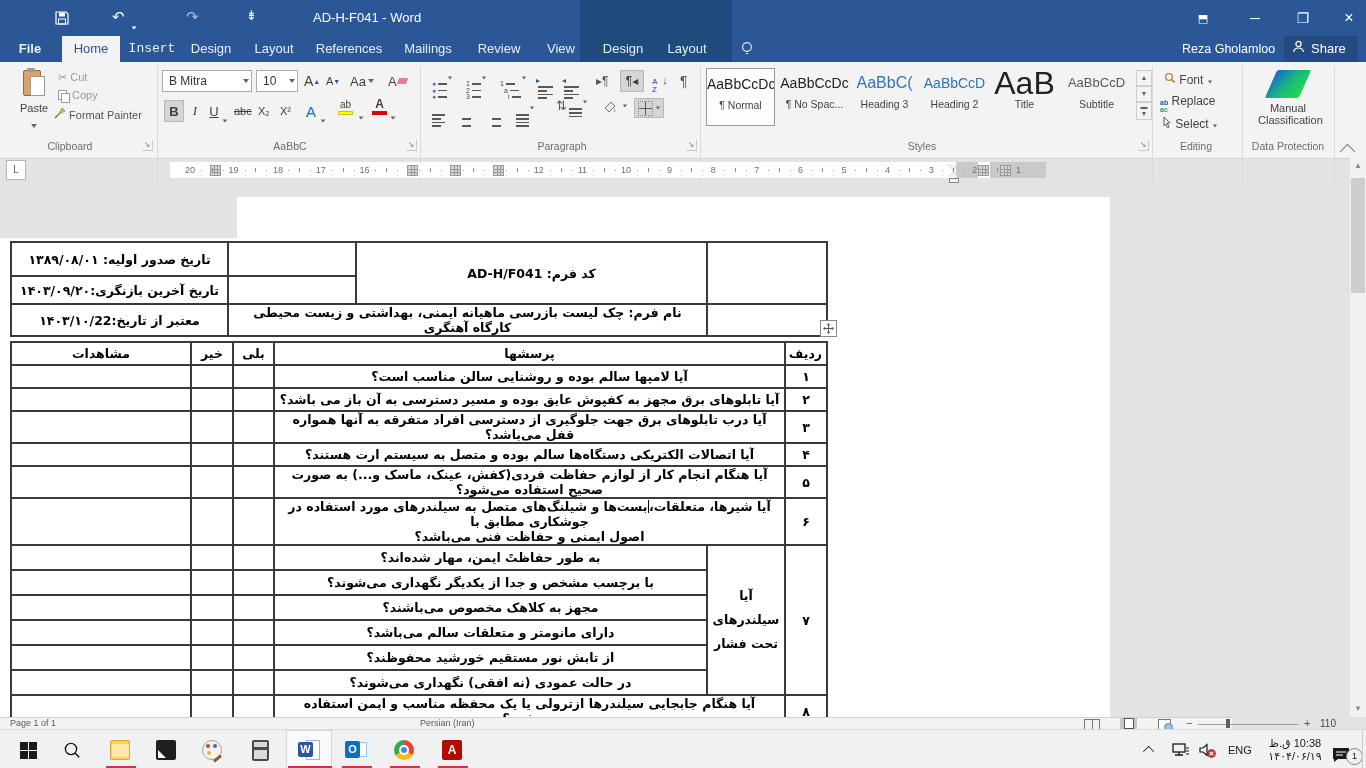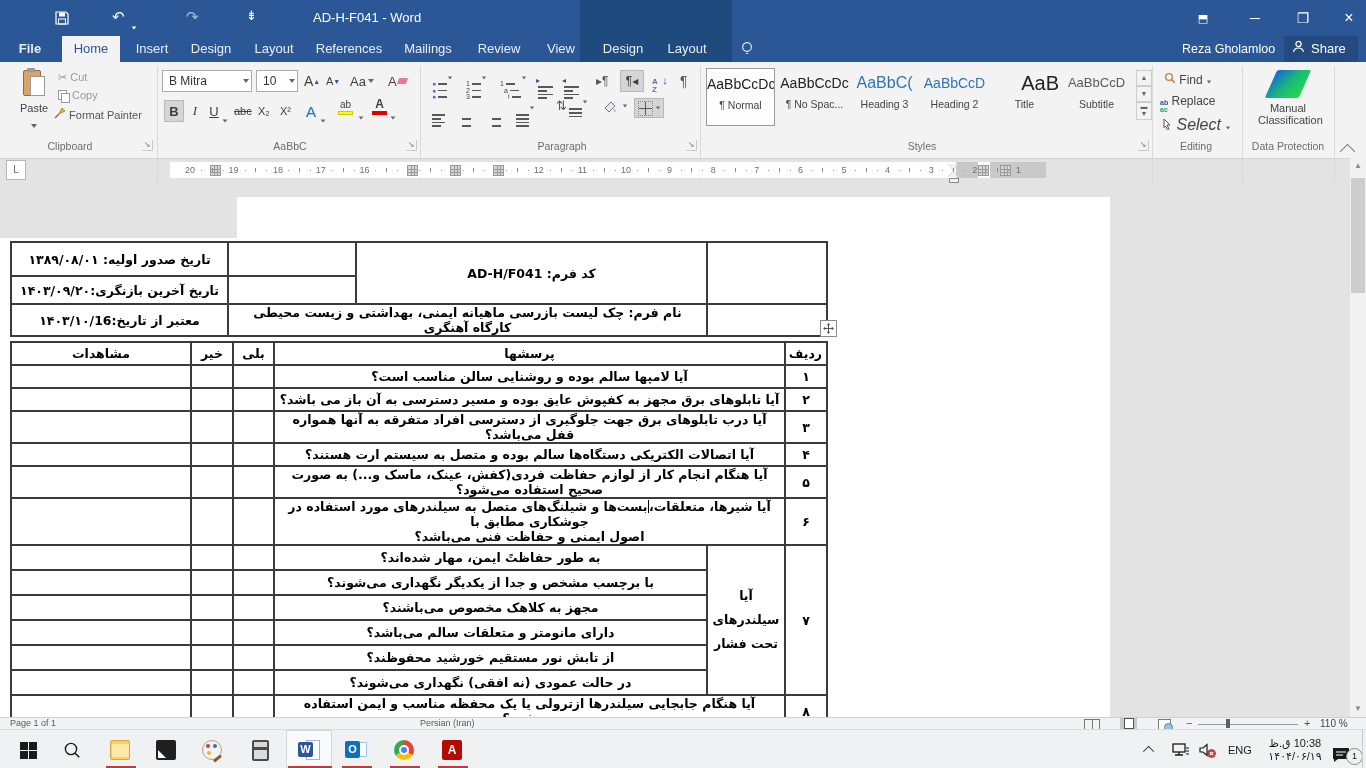--- a/index.html
+++ b/index.html
@@ -75,21 +75,21 @@
   td.q{text-align:right;padding:0 8px;}
   td.subq{text-align:right;padding:0 6px;}
   .grp{white-space:pre-line;line-height:1.9;}
   .caret{display:inline-block;width:1.5px;height:13px;background:#000;vertical-align:-2px;}
   .mv-handle{position:absolute;left:820px;top:137px;width:15px;height:15px;background:#fff;border:1px solid #8a8a8a;display:flex;align-items:center;justify-content:center;}
   
   .vscroll{position:absolute;left:1350px;top:158px;width:16px;height:559px;background:#f1f1f1;}
   .sbtn{position:absolute;left:0;width:16px;height:16px;color:#8a8a8a;font-size:8px;line-height:16px;text-align:center;}
   .sthumb{position:absolute;left:1px;top:20px;width:14px;height:115px;background:#cdcdcd;}
   
-  .statusbar{position:absolute;left:0;top:717px;width:1366px;height:12px;background:#f3f3f3;border-top:1px solid #d0d0d0;font-size:9px;color:#5a5a5a;}
+  .statusbar{position:absolute;left:0;top:717px;width:1232px;height:12px;background:#f3f3f3;border-top:1px solid #d0d0d0;font-size:9px;color:#5a5a5a;}
   .sb-ic{position:absolute;top:1px;}
   .zoomtrack{position:absolute;top:6px;width:100px;height:1px;background:#999;}
   .zoomthumb{position:absolute;top:1px;width:4px;height:9px;background:#5f5f5f;}
   
   .taskbar{position:absolute;left:0;top:729px;width:1366px;height:39px;background:#eff1f3;border-top:1px solid #d8dadc;box-sizing:border-box;}
   .tb-ic{position:absolute;top:7px;width:32px;height:26px;display:flex;align-items:center;justify-content:center;}
   .underline{position:absolute;top:36px;height:3px;background:#d13438;}
   .win-active{position:absolute;left:286px;top:0;width:46px;height:38px;background:#f9fafb;border:1px solid #d5d7d9;box-sizing:border-box;}
   .tray{position:absolute;top:0;height:39px;display:flex;align-items:center;color:#1a1a1a;}
   .clock{font-size:11px;color:#1a1a1a;text-align:center;direction:rtl;line-height:13px;}
@@ -118,21 +118,21 @@
     <div class="ab" style="left:186px;top:8px;color:#ffffff99;font-size:15px;">↷</div>
     <div class="ab" style="left:246px;top:8px;color:#fff;font-size:13px;">⇟</div>
     <div class="ab title" style="left:313px;top:0;">AD-H-F041 - Word</div>
     <div class="ab winbtn" style="left:1188px;top:6px;font-size:11px;">⬒</div>
     <div class="ab winbtn" style="left:1240px;top:6px;">─</div>
     <div class="ab winbtn" style="left:1288px;top:6px;">❐</div>
     <div class="ab winbtn" style="left:1334px;top:6px;font-size:16px;">×</div>
 
     <div class="ab tab" style="left:8px;top:36px;width:44px;font-weight:bold;">File</div>
     <div class="ab tab active" style="left:62px;top:36px;width:58px;">Home</div>
-    <div class="ab tab" style="left:128px;top:36px;width:48px;">Insert</div>
+    <div class="ab tab" style="left:128px;top:36px;width:48px;font-family:Liberation Mono, monospace;">Insert</div>
     <div class="ab tab" style="left:184px;top:36px;width:54px;">Design</div>
     <div class="ab tab" style="left:246px;top:36px;width:56px;">Layout</div>
     <div class="ab tab" style="left:310px;top:36px;width:78px;">References</div>
     <div class="ab tab" style="left:396px;top:36px;width:64px;">Mailings</div>
     <div class="ab tab" style="left:470px;top:36px;width:58px;">Review</div>
     <div class="ab tab" style="left:538px;top:36px;width:46px;">View</div>
     <div class="ab tab" style="left:594px;top:36px;width:58px;">Design</div>
     <div class="ab tab" style="left:658px;top:36px;width:58px;">Layout</div>
 
     <div class="ab" style="left:740px;top:41px;">
@@ -355,46 +355,46 @@
     </div>
     <div class="styles-card" style="left:850px;">
       <span class="sample" style="color:#2e74b5;font-size:16px;">AaBbC(</span>
       <span class="sname">Heading 3</span>
     </div>
     <div class="styles-card" style="left:920px;">
       <span class="sample" style="color:#2e74b5;">AaBbCcD</span>
       <span class="sname">Heading 2</span>
     </div>
     <div class="styles-card" style="left:990px;">
-      <span class="sample" style="font-size:20px;font-weight:300;text-align:right;">AaB</span>
+      <span class="sample" style="font-size:32px;font-weight:300;">AaB</span>
       <span class="sname">Title</span>
     </div>
     <div class="styles-card" style="left:1062px;">
       <span class="sample" style="color:#595959;font-size:13px;">AaBbCcD</span>
       <span class="sname">Subtitle</span>
     </div>
     <div class="ab" style="left:1136px;top:8px;width:14px;height:14px;border:1px solid #ccc;text-align:center;font-size:7px;color:#666;line-height:13px;">▲</div>
     <div class="ab" style="left:1136px;top:24px;width:14px;height:14px;border:1px solid #ccc;text-align:center;font-size:7px;color:#666;line-height:13px;">▼</div>
     <div class="ab" style="left:1136px;top:40px;width:14px;height:16px;border:1px solid #ccc;text-align:center;font-size:7px;color:#666;line-height:7px;">▬<br>▼</div>
     <div class="glabel" style="left:882px;width:80px;">Styles</div>
     <div class="launch" style="left:1138px;">↘</div>
 
     <div class="ab rb" style="left:1164px;top:10px;font-size:12px;">
       <span><svg width="12" height="12" viewBox="0 0 12 12">
             <circle cx="5" cy="5" r="3.4" fill="none" stroke="#b58a3f" stroke-width="1.4"></circle>
             <path d="M7.6 7.6l3 3" stroke="#b58a3f" stroke-width="1.6"></path>
           </svg></span>
-      <span>Find</span> <span class="tri" style="transform:scale(.7);"></span></div>
+      <span>Font</span> <span class="tri" style="transform:scale(.7);"></span></div>
     <div class="ab rb" style="left:1160px;top:32px;font-size:12px;">
       <span style="display:inline-flex;flex-direction:column;font-size:7px;line-height:7px;color:#2b5797;font-weight:bold;">
           <span>ab</span>
           <span style="color:#1b9e77;">ac</span>
         </span>
       <span>Replace</span></div>
-    <div class="ab rb" style="left:1162px;top:54px;font-size:16px;font-style:italic;">
+    <div class="ab rb" style="left:1162px;top:54px;font-size:12px;">
       <span><svg width="10" height="12" viewBox="0 0 10 12">
             <path d="M2 1l6 6H5l2 4-1.6.8L3.6 8 2 9.6z" fill="#fff" stroke="#555"></path>
           </svg></span>
       <span>Select</span> <span class="tri" style="transform:scale(.7);"></span></div>
     <div class="glabel" style="left:1156px;width:80px;">Editing</div>
 
     <div class="ab" style="left:1258px;top:8px;width:60px;text-align:center;">
       <div class="dp-icon" style="margin:0 auto;"></div>
       <div class="rb" style="margin-top:4px;">Manual</div>
       <div class="rb">Classification</div>
@@ -517,21 +517,21 @@
           <td></td>
           <td>تاریخ صدور اولیه: ۱۳۸۹/۰۸/۰۱</td>
         </tr>
         <tr style="height:28px;">
           <td></td>
           <td>تاریخ آخرین بازنگری:۱۴۰۳/۰۹/۲۰</td>
         </tr>
         <tr style="height:26px;">
           <td></td>
           <td colspan="2">نام فرم: چک لیست بازرسی ماهیانه ایمنی، بهداشتی و زیست محیطی کارگاه آهنگری</td>
-          <td>معتبر از تاریخ:۱۴۰۳/۱۰/16</td>
+          <td>معتبر از تاریخ:۱۴۰۳/۱۰/22</td>
         </tr>
       </tbody>
         </table>
     </div>
 
     <div class="mv-handle">
       <svg width="11" height="11" viewBox="0 0 11 11">
           <path d="M5.5 0l1.8 2.2H3.7zM5.5 11L3.7 8.8h3.6zM0 5.5L2.2 3.7v3.6zM11 5.5L8.8 7.3V3.7z" fill="#555"></path>
           <path d="M5.5 2v7M2 5.5h7" stroke="#555" stroke-width="1"></path>
         </svg>

